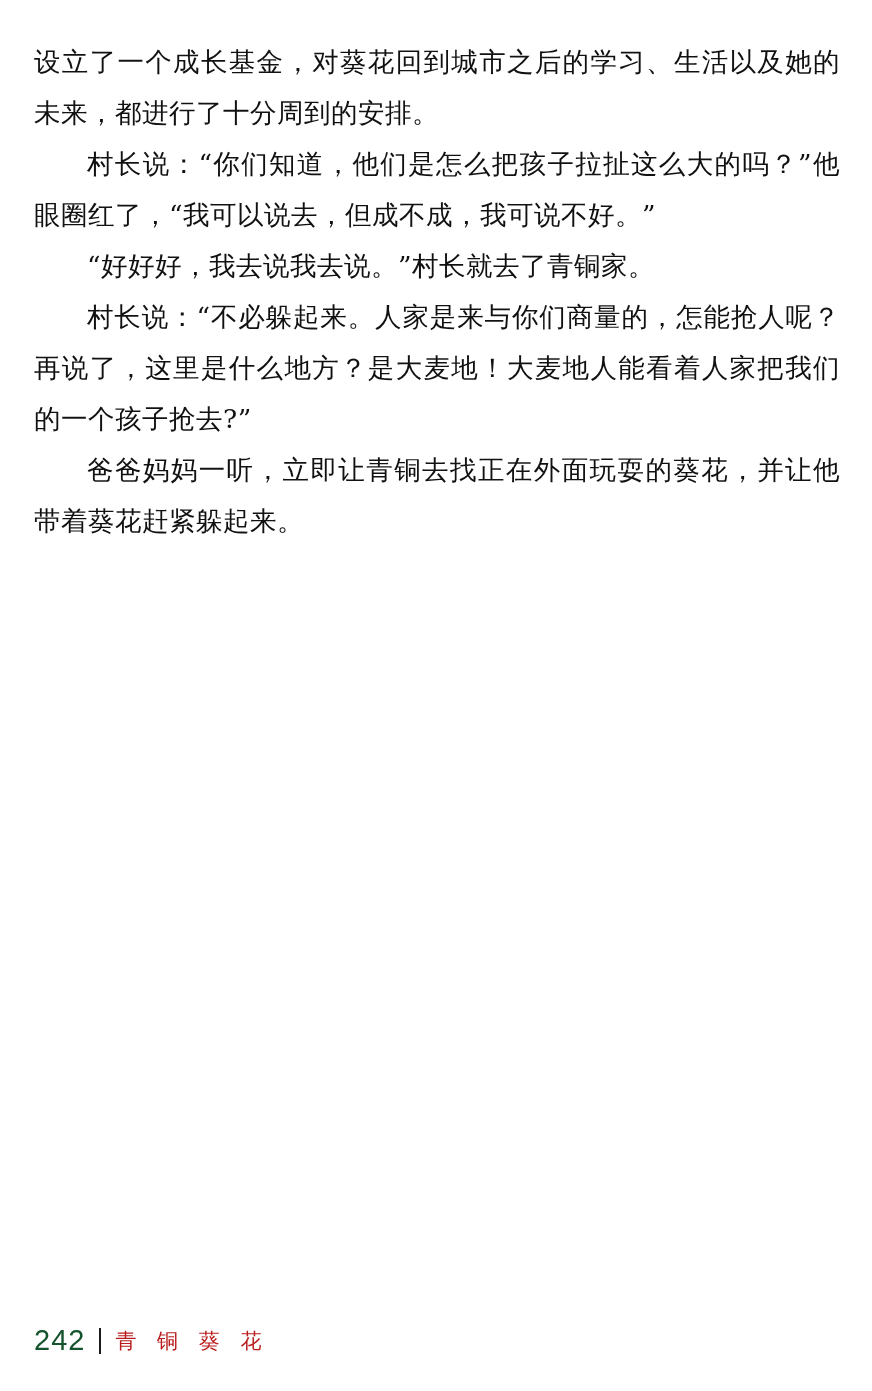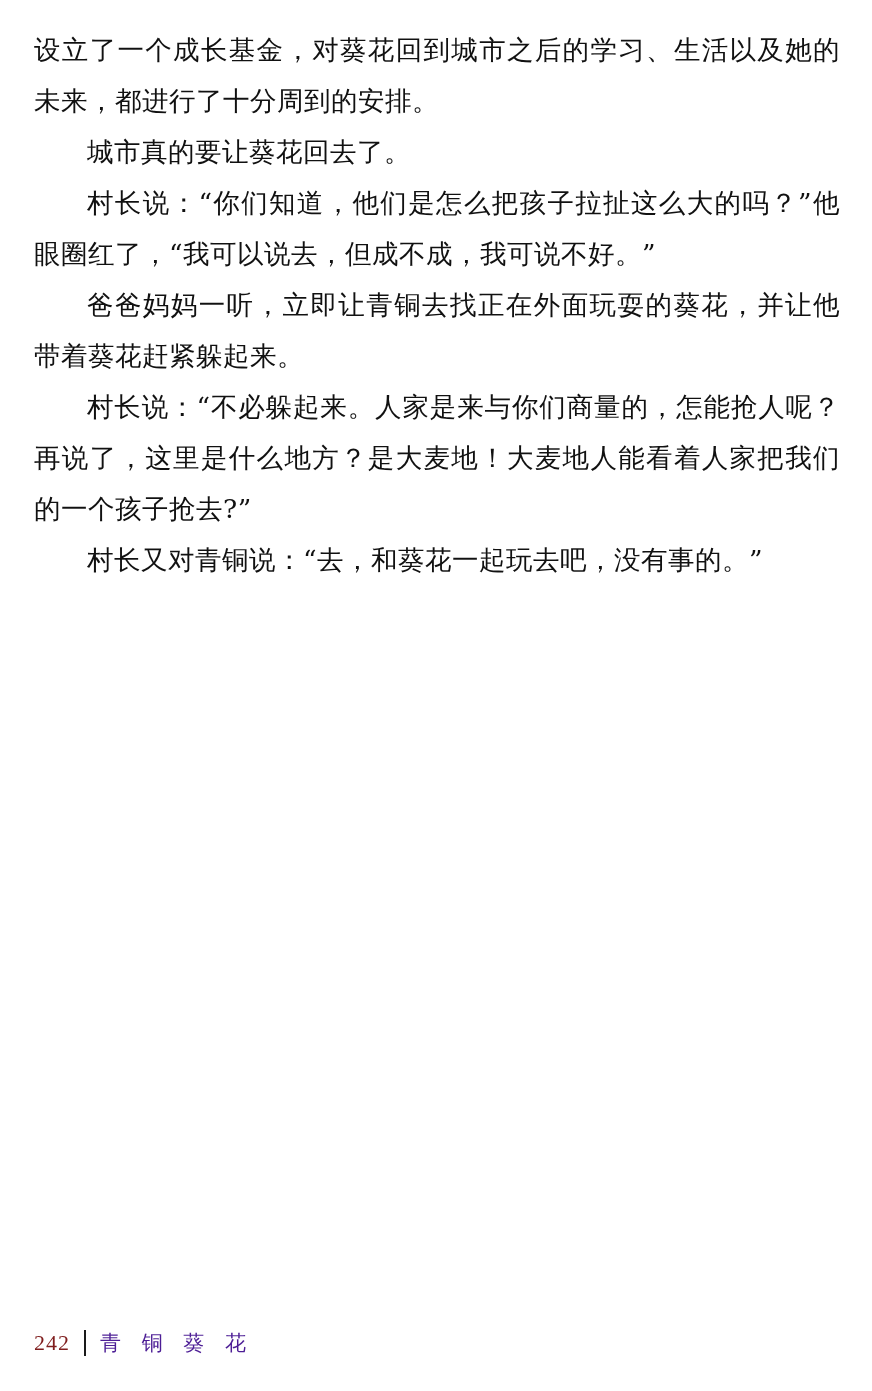--- a/index.html
+++ b/index.html
@@ -15,21 +15,21 @@
     color: #1a1a1a;
     overflow: hidden;
   }
   .page {
     position: absolute;
     left: 0;
     top: 0;
     width: 872px;
     height: 1391px;
     box-sizing: border-box;
-    padding: 24px 32px 0 34px;
+    padding: 36px 32px 0 34px;
   }
   .body-text {
     font-size: 26.5px;
     line-height: 51px;
     letter-spacing: 0.5px;
     text-align: justify;
     color: #111111;
   }
   .body-text p {
     margin: 0;
@@ -40,49 +40,48 @@
   }
   .footer {
     position: absolute;
     left: 34px;
     bottom: 34px;
     display: flex;
     align-items: center;
     gap: 14px;
   }
   .folio {
-    font-family: Liberation Serif, serif;
-    font-size: 22px;
-    color: #7f1d1d;
+    font-family: Liberation Sans, sans-serif;
+    font-size: 29px;
+    color: #14532d;
     letter-spacing: 1px;
   }
   .folio-rule {
     display: inline-block;
     width: 2px;
     height: 26px;
     background: #1a1a1a;
   }
   .book-title {
     font-size: 21px;
     letter-spacing: 7px;
-    color: #4c1d95;
+    color: #b91c1c;
   }
 </style>
 </head>
 <body>
 
 <div class="page">
 
   <div class="body-text">
     <p class="noindent">设立了一个成长基金，对葵花回到城市之后的学习、生活以及她的未来，都进行了十分周到的安排。</p>
-    <p>城市真的要让葵花回去了。</p>
     <p>村长说：“你们知道，他们是怎么把孩子拉扯这么大的吗？”他眼圈红了，“我可以说去，但成不成，我可说不好。”</p>
+    <p>“好好好，我去说我去说。”村长就去了青铜家。</p>
+    <p>村长说：“不必躲起来。人家是来与你们商量的，怎能抢人呢？再说了，这里是什么地方？是大麦地！大麦地人能看着人家把我们的一个孩子抢去?”</p>
     <p>爸爸妈妈一听，立即让青铜去找正在外面玩耍的葵花，并让他带着葵花赶紧躲起来。</p>
-    <p>村长说：“不必躲起来。人家是来与你们商量的，怎能抢人呢？再说了，这里是什么地方？是大麦地！大麦地人能看着人家把我们的一个孩子抢去?”</p>
-    <p>村长又对青铜说：“去，和葵花一起玩去吧，没有事的。”</p>
   </div>
 
   <div class="footer">
     <span class="folio">242</span>
     <span class="folio-rule"></span>
     <span class="book-title">青 铜 葵 花</span>
   </div>
 
 </div>
 

